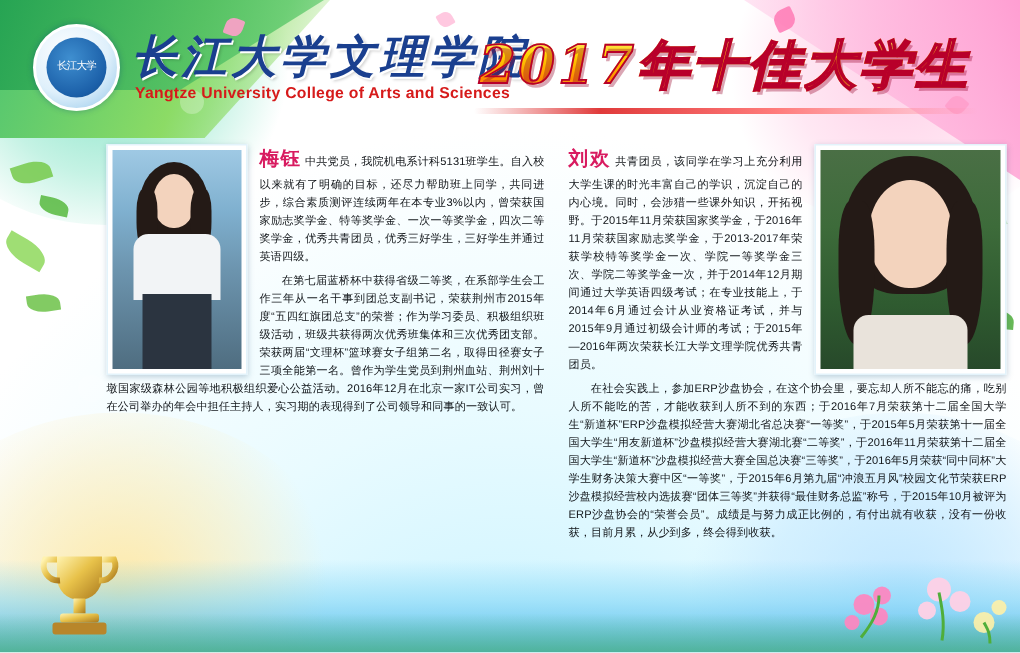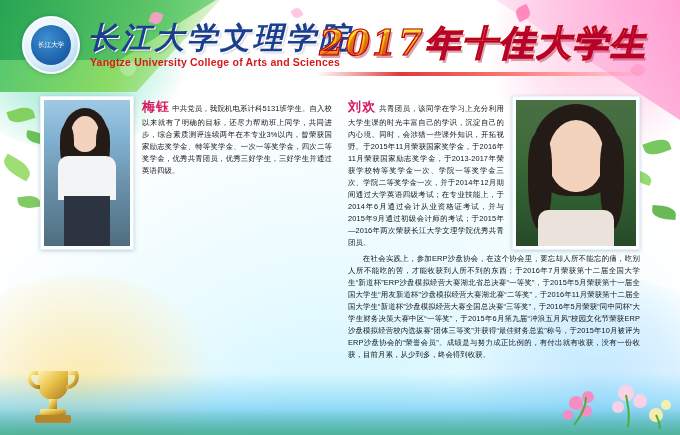--- a/index.html
+++ b/index.html
@@ -80,21 +80,21 @@
   #title-underline{
     position:absolute;left:316px;top:72px;width:336px;height:4px;
     background:linear-gradient(90deg,rgba(214,26,26,0),#e03a3a 25%,#ff7b7b 60%,rgba(255,123,123,0));
     border-radius:2px;
   }
 
   
   #panel{
     position:absolute;left:40px;top:96px;width:600px;height:300px;
   }
-  .col{position:absolute;top:0;}
+  .col{position:absolute;top:0;margin-left:31px;}
   .col-left{left:0;width:292px;}
   .col-right{left:308px;width:292px;}
 
   .photo-frame{
     position:relative;float:left;margin:0 8px 2px 0;
     padding:3px;background:#ffffff;border:1px solid #e3f3fb;
     box-shadow:0 1px 4px rgba(20,70,110,.25);
   }
   .photo-left{width:86px;height:146px;}
   .photo-right{width:120px;height:146px;margin:0 0 2px 8px;float:right;}
@@ -182,20 +182,21 @@
           <div class="hair" style="left:52px;top:26px;width:14px;height:44px;border-radius:40% 40% 60% 60%;"></div>
           <div class="body" style="left:14px;top:56px;width:58px;height:44px;background:#f2f4f6;"></div>
           <div class="body" style="left:20px;top:96px;width:46px;height:50px;background:#2b3440;border-radius:0;"></div>
         </div>
       </div>
       <div class="bodytext">
         <p class="first">
           <span class="person-name">梅钰</span>
           <span>中共党员，我院机电系计科5131班学生。自入校以来就有了明确的目标，还尽力帮助班上同学，共同进步，综合素质测评连续两年在本专业3%以内，曾荣获国家励志奖学金、特等奖学金、一次一等奖学金，四次二等奖学金，优秀共青团员，优秀三好学生，三好学生并通过英语四级。</span>
         </p>
+        <p>在第七届蓝桥杯中获得省级二等奖，在系部学生会工作三年从一名干事到团总支副书记，荣获荆州市2015年度“五四红旗团总支”的荣誉；作为学习委员、积极组织班级活动，班级共获得两次优秀班集体和三次优秀团支部。荣获两届“文理杯”篮球赛女子组第二名，取得田径赛女子三项全能第一名。曾作为学生党员到荆州血站、荆州刘十墩国家级森林公园等地积极组织爱心公益活动。2016年12月在北京一家IT公司实习，曾在公司举办的年会中担任主持人，实习期的表现得到了公司领导和同事的一致认可。</p>
       </div>
     </div>
 
     <div class="col col-right clearfix">
       <div class="photo-frame photo-right">
         <div class="photo-inner photo-b">
           <div class="hair" style="left:16px;top:4px;width:88px;height:92px;"></div>
           <div class="face" style="left:32px;top:20px;width:56px;height:72px;"></div>
           <div class="hair" style="left:12px;top:34px;width:24px;height:96px;border-radius:40% 40% 60% 60%;"></div>
           <div class="hair" style="left:84px;top:34px;width:24px;height:96px;border-radius:40% 40% 60% 60%;"></div>

